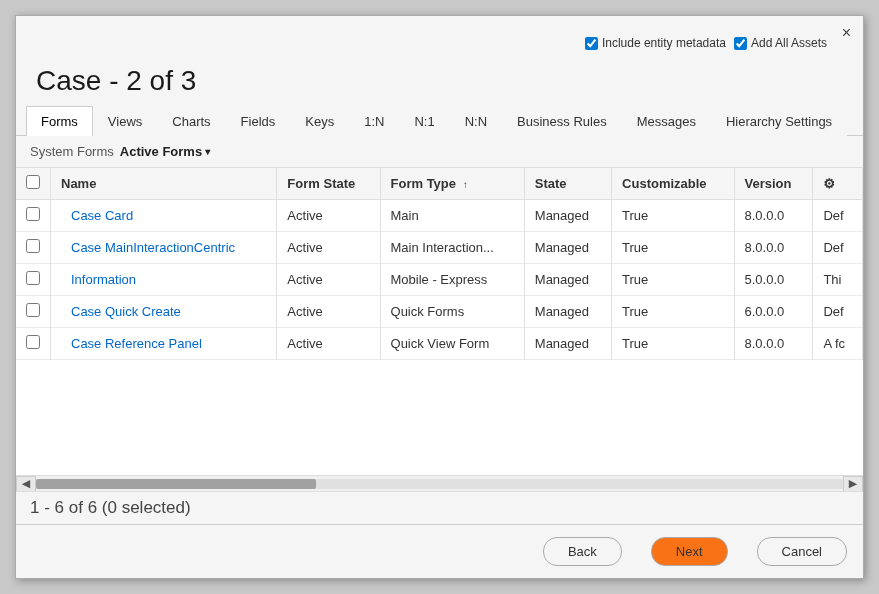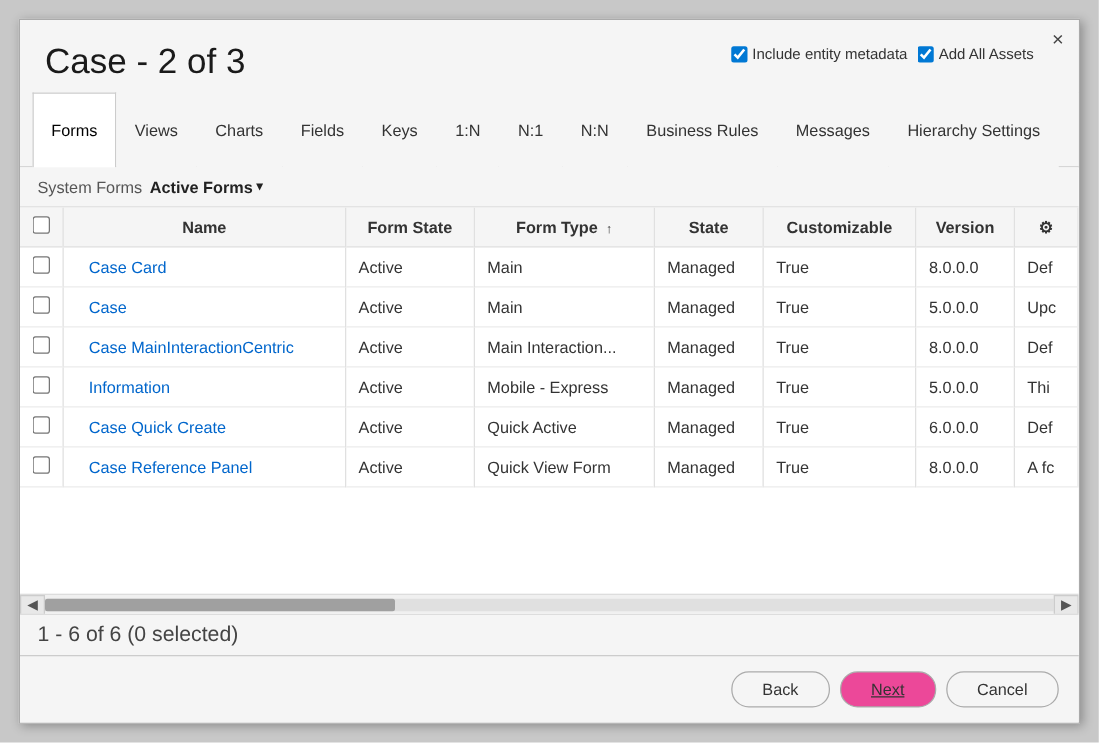--- a/index.html
+++ b/index.html
@@ -29,20 +29,21 @@
       right: 12px;
       font-size: 16px;
       cursor: pointer;
       color: #444;
       background: none;
       border: none;
     }
     .dialog-header {
       padding: 16px 24px 8px 20px;
       background: #f5f5f5;
+      margin-top: 32px;
     }
     .dialog-title {
       font-size: 28px;
       font-weight: 300;
       color: #1a1a1a;
       line-height: 1.2;
     }
     .dialog-subtitle {
       font-size: 12px;
       color: #555;
@@ -70,21 +71,21 @@
       accent-color: #0078d4;
     }
     .tabs-bar {
       display: flex;
       border-bottom: 1px solid #ccc;
       background: #f5f5f5;
       padding: 0 10px;
       gap: 0;
     }
     .tab {
-      padding: 22px 14px;
+      padding: 7px 14px;
       font-size: 13px;
       cursor: pointer;
       border: 1px solid transparent;
       border-bottom: none;
       color: #333;
       background: #f5f5f5;
       margin-bottom: -1px;
     }
     .tab.active {
       background: #fff;
@@ -132,21 +133,21 @@
       width: 100%;
       border-collapse: collapse;
       font-size: 13px;
     }
     thead tr {
       background: #f5f5f5;
       border-bottom: 1px solid #ddd;
     }
     thead th {
       padding: 7px 10px;
-      text-align: center;
+      text-align: left;
       font-weight: 600;
       color: #333;
       border-right: 1px solid #e0e0e0;
       white-space: nowrap;
     }
     thead th:first-child {
       width: 28px;
       text-align: center;
     }
     thead th .sort-icon {
@@ -227,24 +228,24 @@
       gap: 8px;
     }
     .btn {
       padding: 6px 24px;
       font-size: 13px;
       cursor: pointer;
       border: 1px solid #ababab;
       background: #f5f5f5;
       color: #333;
       border-radius: 14px;
+      margin-left: 21px;
     }
     .btn-primary {
-      background: #ec4899;
-      text-decoration: underline;
+      background: #f97316;
     }
     .checkbox-cell {
       width: 14px;
       height: 14px;
       accent-color: #0078d4;
     }
   </style>
 </head>
 <body>
 
@@ -312,30 +313,20 @@
     <td><a class="link-cell">Case Card</a></td>
     <td>Active</td>
     <td>Main</td>
     <td>Managed</td>
     <td>True</td>
     <td>8.0.0.0</td>
     <td>Def</td>
   </tr>
             <tr>
     <td><input type="checkbox" class="checkbox-cell" style=""></td>
-    <td><a class="link-cell">Case</a></td>
-    <td>Active</td>
-    <td>Main</td>
-    <td>Managed</td>
-    <td>True</td>
-    <td>5.0.0.0</td>
-    <td>Upc</td>
-  </tr>
-            <tr>
-    <td><input type="checkbox" class="checkbox-cell" style=""></td>
     <td><a class="link-cell">Case MainInteractionCentric</a></td>
     <td>Active</td>
     <td>Main Interaction...</td>
     <td>Managed</td>
     <td>True</td>
     <td>8.0.0.0</td>
     <td>Def</td>
   </tr>
             <tr>
     <td><input type="checkbox" class="checkbox-cell" style=""></td>
@@ -344,21 +335,21 @@
     <td>Mobile - Express</td>
     <td>Managed</td>
     <td>True</td>
     <td>5.0.0.0</td>
     <td>Thi</td>
   </tr>
             <tr>
     <td><input type="checkbox" class="checkbox-cell" style=""></td>
     <td><a class="link-cell">Case Quick Create</a></td>
     <td>Active</td>
-    <td>Quick Active</td>
+    <td>Quick Forms</td>
     <td>Managed</td>
     <td>True</td>
     <td>6.0.0.0</td>
     <td>Def</td>
   </tr>
             <tr>
     <td><input type="checkbox" class="checkbox-cell" style=""></td>
     <td><a class="link-cell">Case Reference Panel</a></td>
     <td>Active</td>
     <td>Quick View Form</td>

